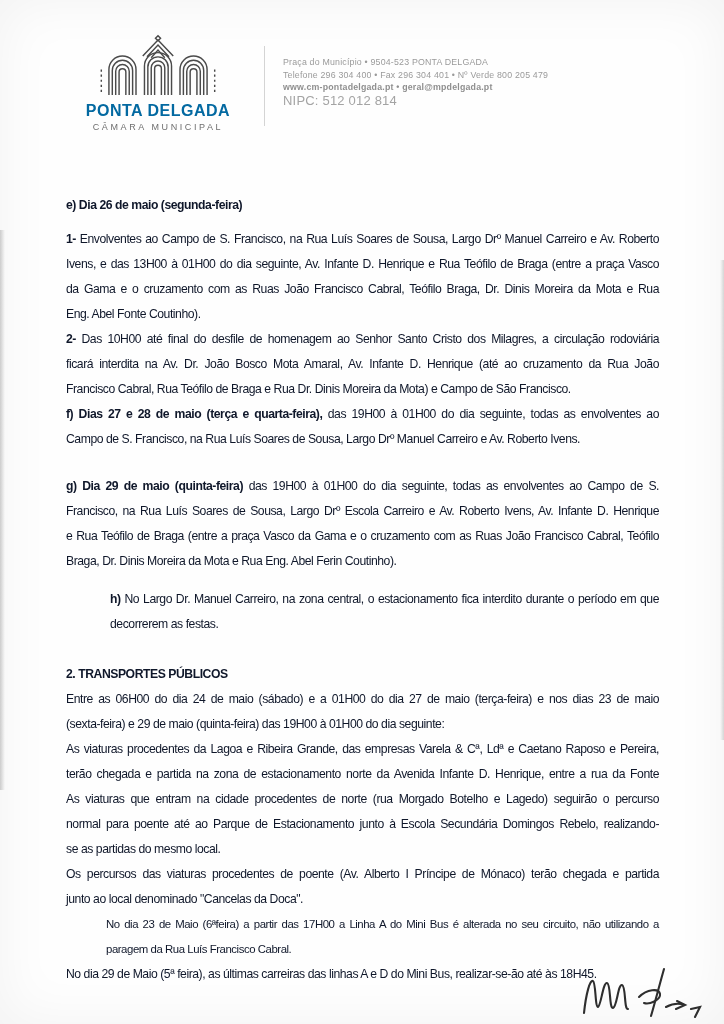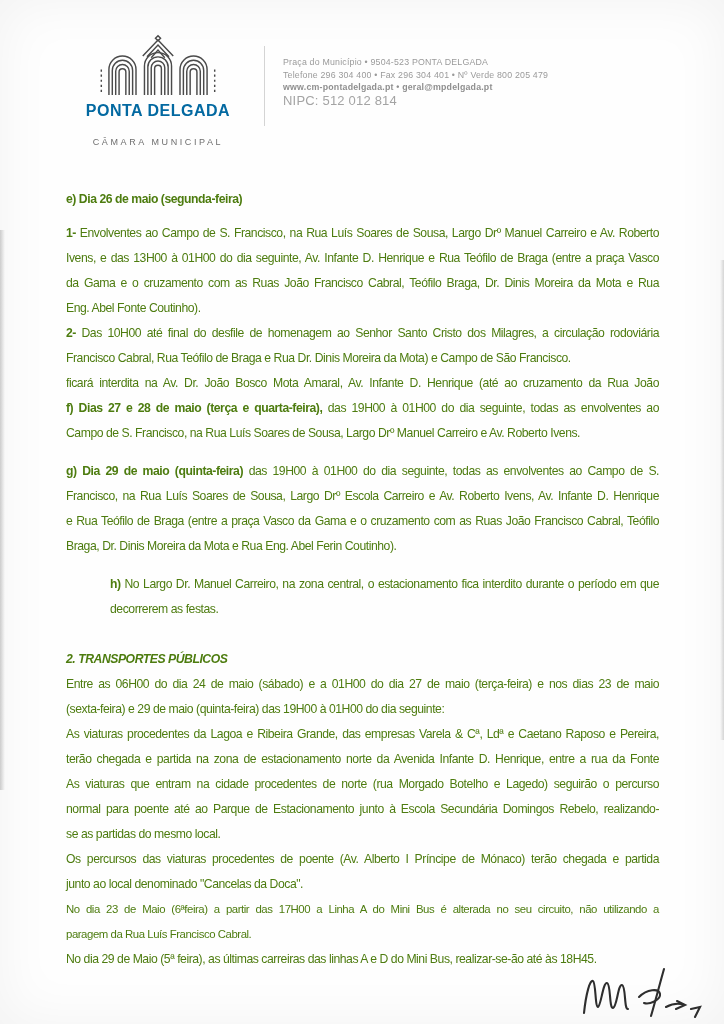--- a/index.html
+++ b/index.html
@@ -10,32 +10,32 @@
   }
   .edge-l{position:absolute;left:0;top:230px;width:5px;height:560px;
     background:linear-gradient(to right,rgba(90,90,90,.28),rgba(90,90,90,0));}
   .edge-r{position:absolute;right:0;top:260px;width:4px;height:480px;
     background:linear-gradient(to left,rgba(90,90,90,.22),rgba(90,90,90,0));}
   
   header{position:absolute;left:72px;top:30px;display:flex;align-items:flex-start;}
   .brand{width:172px;text-align:center;}
   .brand svg{display:block;margin:4px auto 2px;}
   .brand-title{font-size:16px;font-weight:bold;letter-spacing:.5px;color:#0369a1;white-space:nowrap;}
-  .brand-sub{font-size:9px;letter-spacing:2.6px;color:#6e6e6e;margin-top:17px;white-space:nowrap;}
+  .brand-sub{font-size:9px;letter-spacing:2.6px;color:#6e6e6e;margin-top:2px;white-space:nowrap;}
   .vdiv{width:1px;height:80px;background:#d4d4d4;margin:16px 8px 0 20px;}
   .contact{padding:26px 0 0 10px;font-size:8.8px;line-height:12.5px;color:#9a9a9a;letter-spacing:.2px;}
   .contact .c2{font-weight:bold;color:#8f8f8f;}
   .contact .c3{font-size:13px;margin-top:1px;color:#a4a4a4;}
   
-  .doc{position:absolute;left:66px;top:187px;width:593px;
-    font-size:12.2px;letter-spacing:-0.45px;line-height:25px;color:#4d7c0f;}
+  .doc{position:absolute;left:66px;top:193px;width:593px;
+    font-size:12.2px;letter-spacing:-0.45px;line-height:25px;color:#0f172a;}
   .doc .line{white-space:nowrap;text-align:justify;text-align-last:justify;height:25px;}
   .doc .line.last{text-align-last:left;}
   .doc .b{font-weight:bold;}
-  .doc .small{font-size:11.4px;}
+  .doc .small{font-size:11.4px;margin-left:40px;}
   .sig{position:absolute;left:577px;top:966px;}
 </style>
 </head>
 <body>
 
 <div class="page">
   <div class="edge-l"></div>
   <div class="edge-r"></div>
 
   <header>
@@ -82,38 +82,38 @@
         <div class="line last"><span class="b">e) Dia 26 de maio (segunda-feira)</span></div>
       </div>
       <div class="sec" style="margin-top: 9px;">
         <div class="line"><span class="b">1-</span><span> Envolventes ao Campo de S. Francisco, na Rua Luís Soares de Sousa, Largo Drº Manuel Carreiro e Av. Roberto</span></div>
         <div class="line"><span>Ivens, e das 13H00 à 01H00 do dia seguinte, Av. Infante D. Henrique e Rua Teófilo de Braga (entre a praça Vasco</span></div>
         <div class="line"><span>da Gama e o cruzamento com as Ruas João Francisco Cabral, Teófilo Braga, Dr. Dinis Moreira da Mota e Rua</span></div>
         <div class="line last"><span>Eng. Abel Fonte Coutinho).</span></div>
       </div>
       <div class="sec">
         <div class="line"><span class="b">2-</span><span> Das 10H00 até final do desfile de homenagem ao Senhor Santo Cristo dos Milagres, a circulação rodoviária</span></div>
+        <div class="line"><span>ficará interdita na Av. Dr. João Bosco Mota Amaral, Av. Infante D. Henrique (até ao cruzamento da Rua João</span></div>
         <div class="line last"><span>Francisco Cabral, Rua Teófilo de Braga e Rua Dr. Dinis Moreira da Mota) e Campo de São Francisco.</span></div>
-        <div class="line"><span>ficará interdita na Av. Dr. João Bosco Mota Amaral, Av. Infante D. Henrique (até ao cruzamento da Rua João</span></div>
       </div>
       <div class="sec" style="">
         <div class="line"><span class="b">f) Dias 27 e 28 de maio (terça e quarta-feira),</span><span> das 19H00 à 01H00 do dia seguinte, todas as envolventes ao</span></div>
         <div class="line last"><span>Campo de S. Francisco, na Rua Luís Soares de Sousa, Largo Drº Manuel Carreiro e Av. Roberto Ivens.</span></div>
       </div>
-      <div class="sec" style="margin-top: 13px;">
+      <div class="sec" style="margin-top: 22px;">
         <div class="line"><span class="b">g) Dia 29 de maio (quinta-feira)</span><span> das 19H00 à 01H00 do dia seguinte, todas as envolventes ao Campo de S.</span></div>
         <div class="line"><span>Francisco, na Rua Luís Soares de Sousa, Largo Drº Escola Carreiro e Av. Roberto Ivens, Av. Infante D. Henrique</span></div>
         <div class="line"><span>e Rua Teófilo de Braga (entre a praça Vasco da Gama e o cruzamento com as Ruas João Francisco Cabral, Teófilo</span></div>
         <div class="line last"><span>Braga, Dr. Dinis Moreira da Mota e Rua Eng. Abel Ferin Coutinho).</span></div>
       </div>
       <div class="sec" style="margin-top: 13px; margin-left: 44px;">
         <div class="line"><span class="b">h)</span><span> No Largo Dr. Manuel Carreiro, na zona central, o estacionamento fica interdito durante o período em que</span></div>
         <div class="line last"><span>decorrerem as festas.</span></div>
       </div>
-      <div class="sec" style="margin-top: 25px; font-style: italic;">
+      <div class="sec" style="margin-top: 25px;">
         <div class="line last"><span class="b">2. TRANSPORTES PÚBLICOS</span></div>
       </div>
       <div class="sec">
         <div class="line"><span>Entre as 06H00 do dia 24 de maio (sábado) e a 01H00 do dia 27 de maio (terça-feira) e nos dias 23 de maio</span></div>
         <div class="line last"><span>(sexta-feira) e 29 de maio (quinta-feira) das 19H00 à 01H00 do dia seguinte:</span></div>
       </div>
       <div class="sec">
         <div class="line"><span>As viaturas procedentes da Lagoa e Ribeira Grande, das empresas Varela &amp; Cª, Ldª e Caetano Raposo e Pereira,</span></div>
         <div class="line"><span>terão chegada e partida na zona de estacionamento norte da Avenida Infante D. Henrique, entre a rua da Fonte</span></div>
       </div>

